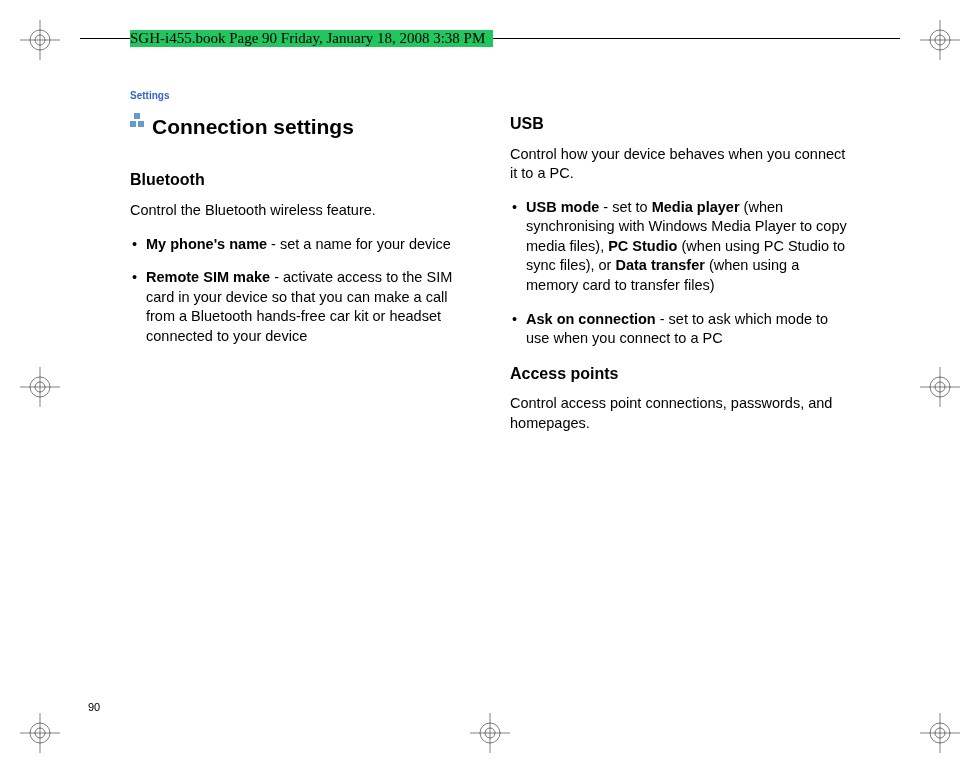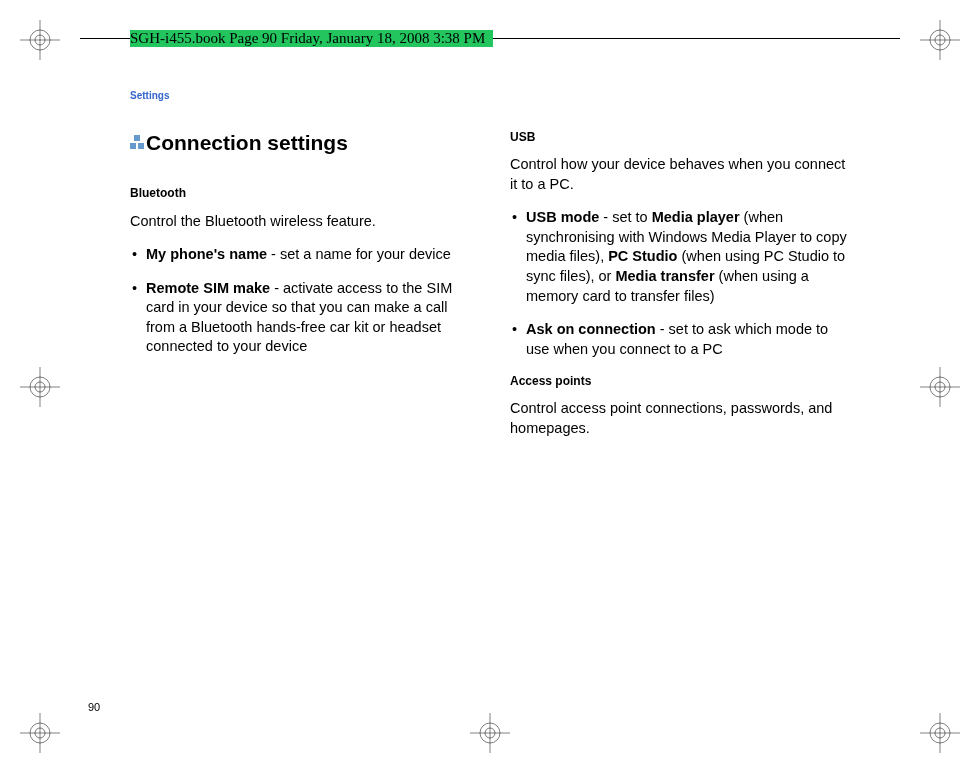--- a/index.html
+++ b/index.html
@@ -52,56 +52,56 @@
   .page {
     position: absolute;
     top: 90px;
     left: 130px;
     width: 720px;
   }
   .section-label {
     color: #3366cc;
     font-size: 10px;
     font-weight: bold;
-    margin-bottom: 28px;
+    margin-bottom: 12px;
   }
   .columns {
     display: flex;
     gap: 40px;
   }
   .col {
     flex: 1;
     font-size: 14.5px;
     line-height: 1.35;
   }
   .main-heading {
     font-size: 21px;
     font-weight: bold;
     margin: 0 0 28px 0;
     display: flex;
-    align-items: center;
-    gap: 0;
+    align-items: flex-start;
+    gap: 6px;
   }
   .heading-icon {
     display: inline-block;
     width: 16px;
     height: 16px;
     position: relative;
   }
   .heading-icon span {
     position: absolute;
     width: 6px;
     height: 6px;
     background: #6699cc;
   }
   .heading-icon .s1 { top: 0; left: 4px; }
   .heading-icon .s2 { top: 8px; left: 0; }
   .heading-icon .s3 { top: 8px; left: 8px; }
   .sub-heading {
-    font-size: 12px;
+    font-size: 16px;
     font-weight: bold;
     margin: 0 0 10px 0;
   }
   .sub-heading.mt { }
   .para {
     margin: 0 0 14px 0;
   }
   ul.bullets {
     list-style: none;
     padding: 0;
@@ -211,21 +211,21 @@
       <ul class="bullets" id="bt-list">
           <li><span class="b">My phone's name</span><span> - set a name for your device</span></li>
           <li><span class="b">Remote SIM make</span><span> - activate access to the SIM card in your device so that you can make a call from a Bluetooth hands-free car kit or headset connected to your device</span></li>
         </ul>
     </div>
 
     <div class="col">
       <h2 class="sub-heading">USB</h2>
       <p class="para">Control how your device behaves when you connect it to a PC.</p>
       <ul class="bullets" id="usb-list">
-          <li><span class="b">USB mode</span><span> - set to </span><span class="b">Media player</span><span> (when synchronising with Windows Media Player to copy media files), </span><span class="b">PC Studio</span><span> (when using PC Studio to sync files), or </span><span class="b">Media transfer</span><span> (when using a memory card to transfer files)</span></li>
+          <li><span class="b">USB mode</span><span> - set to </span><span class="b">Media player</span><span> (when synchronising with Windows Media Player to copy media files), </span><span class="b">PC Studio</span><span> (when using PC Studio to sync files), or </span><span class="b">Data transfer</span><span> (when using a memory card to transfer files)</span></li>
           <li><span class="b">Ask on connection</span><span> - set to ask which mode to use when you connect to a PC</span></li>
         </ul>
 
       <h2 class="sub-heading mt">Access points</h2>
       <p class="para">Control access point connections, passwords, and homepages.</p>
     </div>
   </div>
 </div>
 
 <div class="page-number">90</div>

